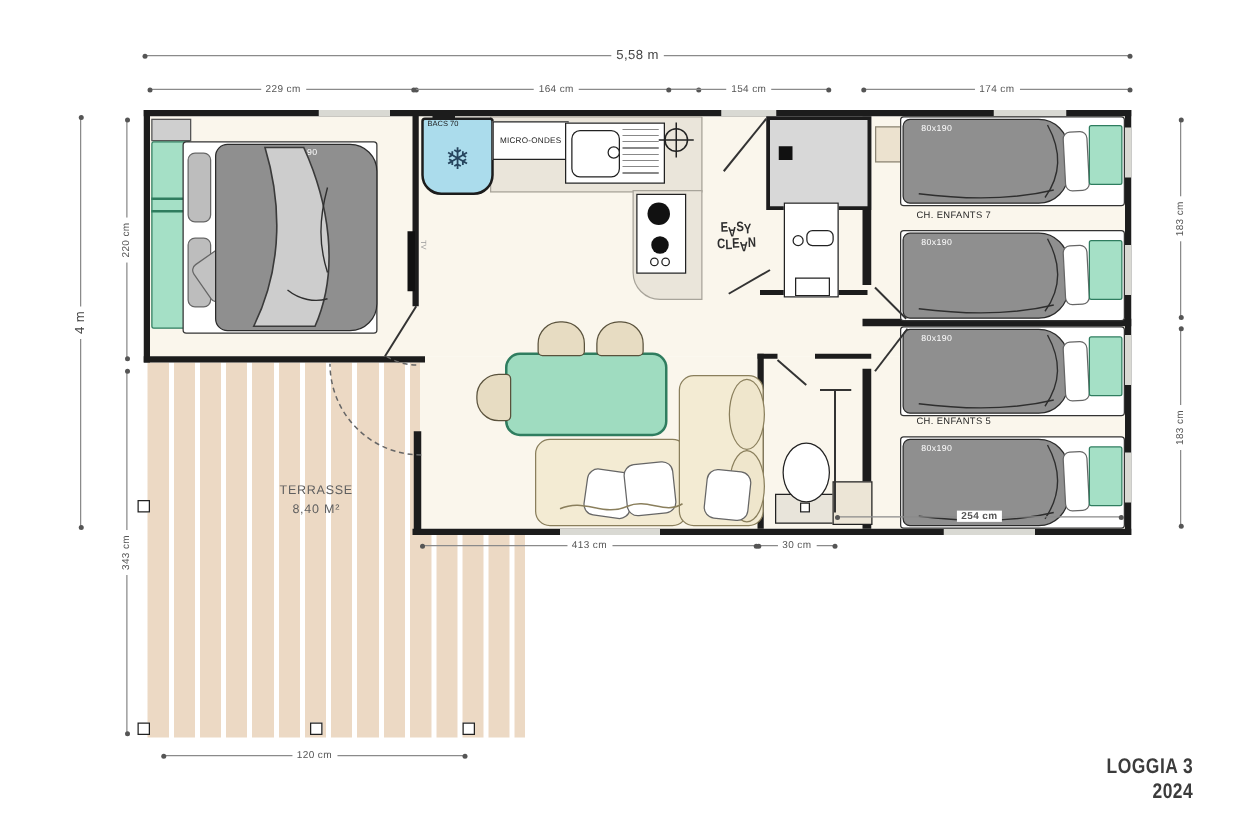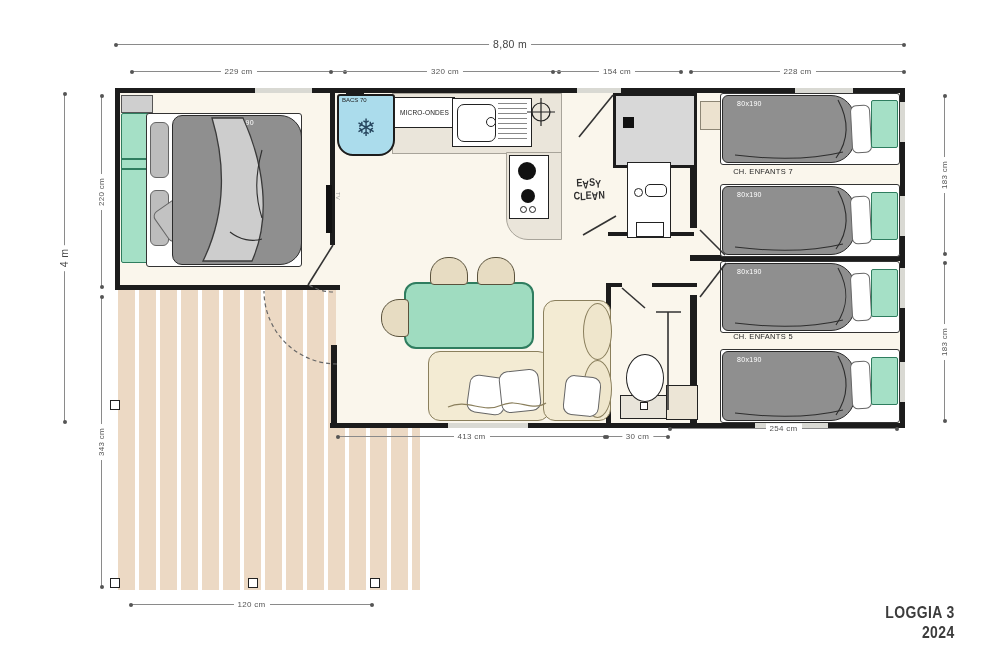--- a/index.html
+++ b/index.html
@@ -49,20 +49,24 @@
 
   <div class="floor" style="left:120px;top:93px;width:780px;height:192px;"></div>
   <div class="floor" style="left:335px;top:285px;width:565px;height:138px;"></div>
 
   <div class="planks" style="left:118px;top:290px;width:218px;height:300px;"></div>
   <div class="planks" style="left:336px;top:428px;width:84px;height:162px;background-position-x:-218px;"></div>
   <div class="post" style="left:110px;top:400px;"></div>
   <div class="post" style="left:110px;top:578px;"></div>
   <div class="post" style="left:248px;top:578px;"></div>
   <div class="post" style="left:370px;top:578px;"></div>
+  <div class="terrlbl">
+    <div>TERRASSE</div>
+    <div>8,40 M²</div>
+  </div>
 
   <div class="wall" style="left:115px;top:88px;width:790px;height:5px;"></div>
   <div class="wall" style="left:900px;top:88px;width:5px;height:340px;"></div>
   <div class="wall" style="left:330px;top:423px;width:575px;height:5px;"></div>
   <div class="wall" style="left:115px;top:88px;width:5px;height:202px;"></div>
   <div class="wall" style="left:115px;top:285px;width:225px;height:5px;"></div>
   <div class="wall" style="left:330px;top:88px;width:5px;height:157px;"></div>
   <div class="wall" style="left:331px;top:345px;width:6px;height:83px;"></div>
   <div class="wall" style="left:690px;top:88px;width:7px;height:140px;"></div>
   <div class="wall" style="left:690px;top:295px;width:7px;height:128px;"></div>
@@ -196,33 +200,33 @@
       <path d="M735,413 C775,418 810,418 843,410"></path>
     </g>
     <g stroke="#222" fill="none" stroke-width="1.2">
       <circle cx="541" cy="112" r="9"></circle>
       <path d="M541,98 L541,126 M527,112 L555,112"></path>
     </g>
     <path d="M448,407 C468,398 482,414 502,405 C518,398 532,412 546,403" stroke="#8a7f5c" fill="none" stroke-width="1.2"></path>
   </svg>
 
   <div class="dimh" style="left:115px;top:44px;width:790px;">
-    <span class="dlbl big">8,80 m</span>
-    </div>
-  <div class="dimh" style="left:131px;top:71px;width:215px;">
+    <span class="dlbl big">5,58 m</span>
+    </div>
+  <div class="dimh" style="left:119px;top:71px;width:215px;">
     <span class="dlbl">229 cm</span>
     </div>
   <div class="dimh" style="left:330px;top:71px;width:230px;">
-    <span class="dlbl">320 cm</span>
-    </div>
-  <div class="dimh" style="left:552px;top:71px;width:130px;">
+    <span class="dlbl">164 cm</span>
+    </div>
+  <div class="dimh" style="left:534px;top:71px;width:130px;">
     <span class="dlbl">154 cm</span>
     </div>
   <div class="dimh" style="left:690px;top:71px;width:215px;">
-    <span class="dlbl">228 cm</span>
+    <span class="dlbl">174 cm</span>
     </div>
 
   <div class="dimv" style="left:64px;top:93px;height:330px;">
     <span class="dlbl big">4 m</span>
     </div>
   <div class="dimv" style="left:101px;top:95px;height:193px;">
     <span class="dlbl">220 cm</span>
     </div>
   <div class="dimv" style="left:101px;top:296px;height:292px;">
     <span class="dlbl">343 cm</span>
@@ -234,21 +238,21 @@
   <div class="dimv" style="left:944px;top:262px;height:160px;">
     <span class="dlbl">183 cm</span>
     </div>
 
   <div class="dimh" style="left:337px;top:436px;width:269px;">
     <span class="dlbl">413 cm</span>
     </div>
   <div class="dimh" style="left:606px;top:436px;width:63px;">
     <span class="dlbl">30 cm</span>
     </div>
-  <div class="dimh" style="left:669px;top:428px;width:229px;">
+  <div class="dimh" style="left:669px;top:413px;width:229px;font-weight:bold;">
     <span class="dlbl">254 cm</span>
     </div>
 
   <div class="dimh" style="left:130px;top:604px;width:243px;">
     <span class="dlbl">120 cm</span>
     </div>
 
   <div class="title">
     <div>LOGGIA 3</div>
     <div>2024</div>

